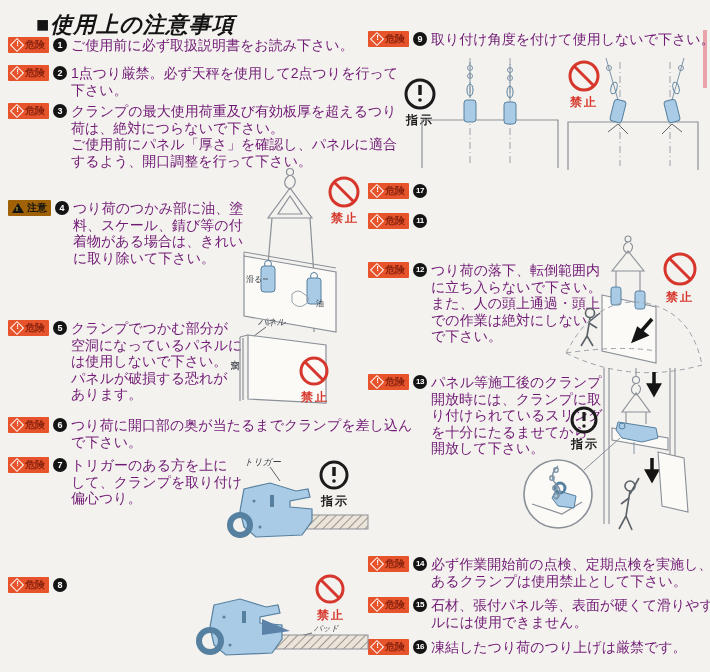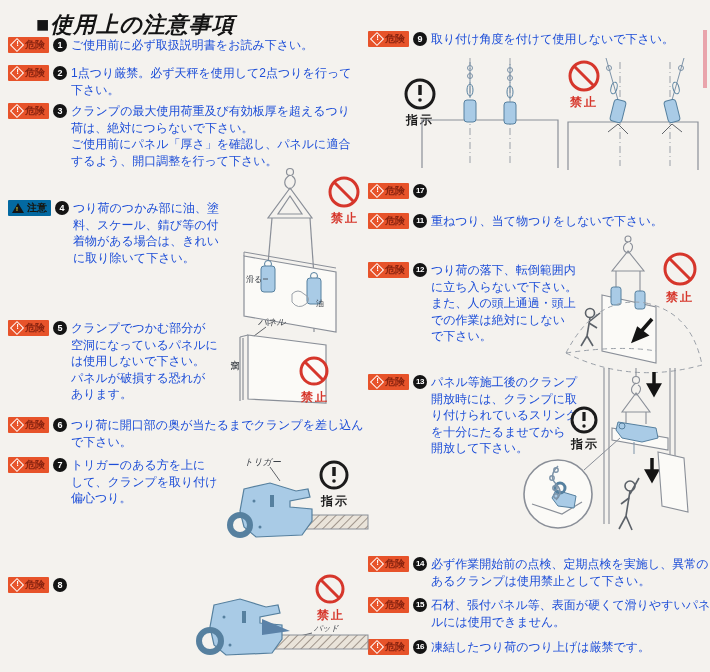--- a/index.html
+++ b/index.html
@@ -4,33 +4,33 @@
 <style>
   html,body{margin:0;padding:0;}
   body{font-family:"Liberation Sans","DejaVu Sans",sans-serif;background:#e8e6e1;}
   .page{position:relative;width:710px;height:672px;background:#f4f2ee;overflow:hidden;}
   .title{position:absolute;left:36px;top:10px;margin:0;font-size:22px;font-weight:bold;
          font-style:italic;letter-spacing:1px;color:#141414;}
   .it{position:absolute;display:flex;align-items:flex-start;gap:4px;}
   .badge{flex:0 0 auto;display:flex;align-items:center;gap:3px;height:16px;padding:0 4px;
          font-size:10px;font-weight:bold;border-radius:1px;}
   .badge.danger{background:#e7532a;color:#8a2410;}
-  .badge.caution{background:#0369a1;color:#16160f;}
+  .badge.caution{background:#a16207;color:#16160f;}
   .dia{width:8px;height:8px;border:1.5px solid #fff;transform:rotate(45deg);
        display:inline-block;position:relative;flex:0 0 auto;}
   .dia i{position:absolute;left:1.5px;top:-2px;transform:rotate(-45deg);
          font-style:normal;font-weight:bold;font-size:8px;color:#fff;}
   .tri{width:0;height:0;border-left:6px solid transparent;border-right:6px solid transparent;
        border-bottom:10px solid #141414;position:relative;flex:0 0 auto;}
   .tri i{position:absolute;left:-2px;top:3px;font-style:normal;font-weight:bold;
          font-size:6px;color:#f2e93e;}
   .num{flex:0 0 auto;width:14px;height:14px;border-radius:50%;background:#141414;color:#fff;
        font-size:9px;font-weight:bold;text-align:center;line-height:14px;margin-top:1px;}
   .num.w2{font-size:8px;letter-spacing:-0.5px;}
-  .txt{font-size:12px;line-height:16.5px;color:#1d4ed8;white-space:pre;}
+  .txt{font-size:14px;line-height:16.5px;color:#701a75;white-space:pre;}
   .vlabel{position:absolute;writing-mode:vertical-rl;font-size:9px;color:#3a3f46;letter-spacing:2px;}
   svg{position:absolute;overflow:visible;}
   svg text{font-family:"Liberation Sans","DejaVu Sans",sans-serif;}
   .edge-mark{position:absolute;width:4px;background:#e9a4ab;}
 </style>
 </head>
 <body>
 
 <div class="page">
 
@@ -169,21 +169,20 @@
   </div>
 
   <div class="it" style="left:368px;top:213px;">
     <span class="badge danger">
         <span class="dia">
           <i>!</i>
         </span>
         <span>危険</span>
       </span>
     <span class="num w2">11</span>
-    <span class="txt">重ねつり、当て物つりをしないで下さい。</span>
   </div>
 
   <div class="it" style="left:368px;top:262px;">
     <span class="badge danger">
         <span class="dia">
           <i>!</i>
         </span>
         <span>危険</span>
       </span>
     <span class="num w2">12</span>

